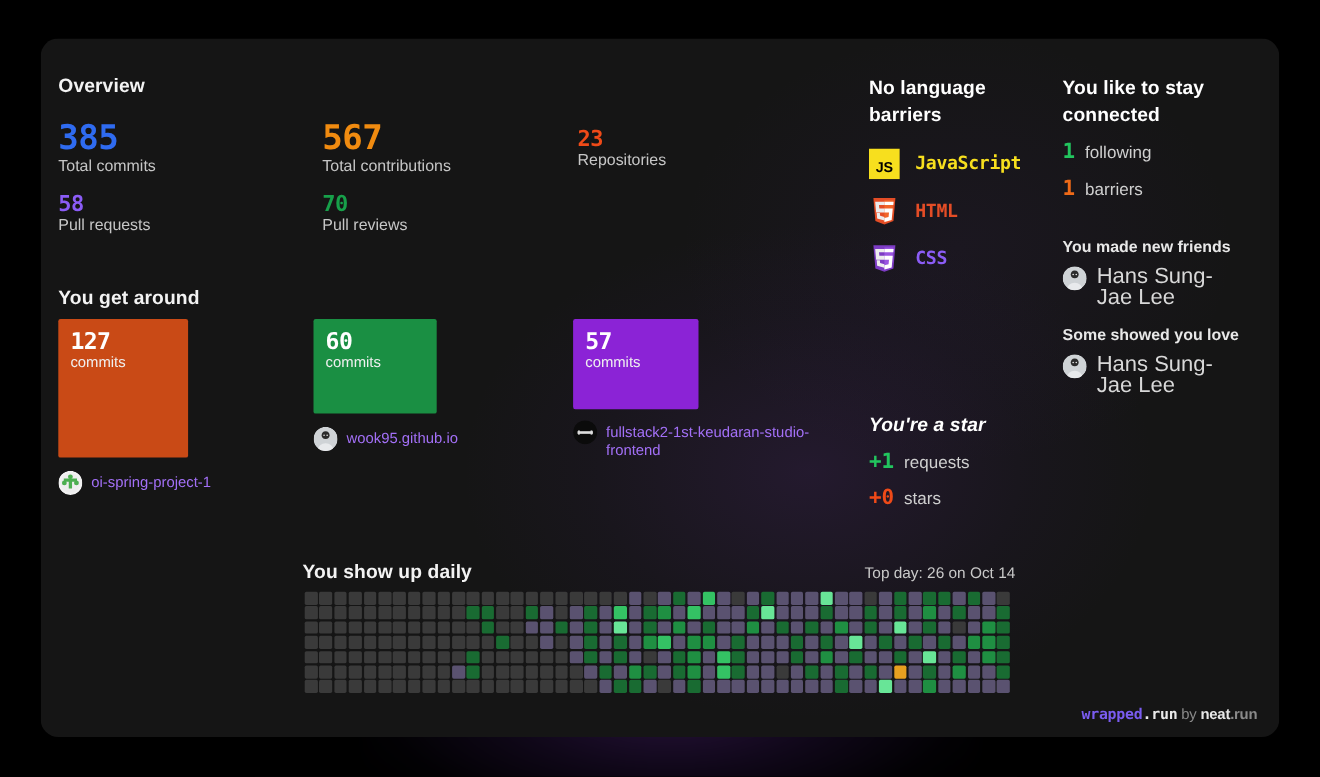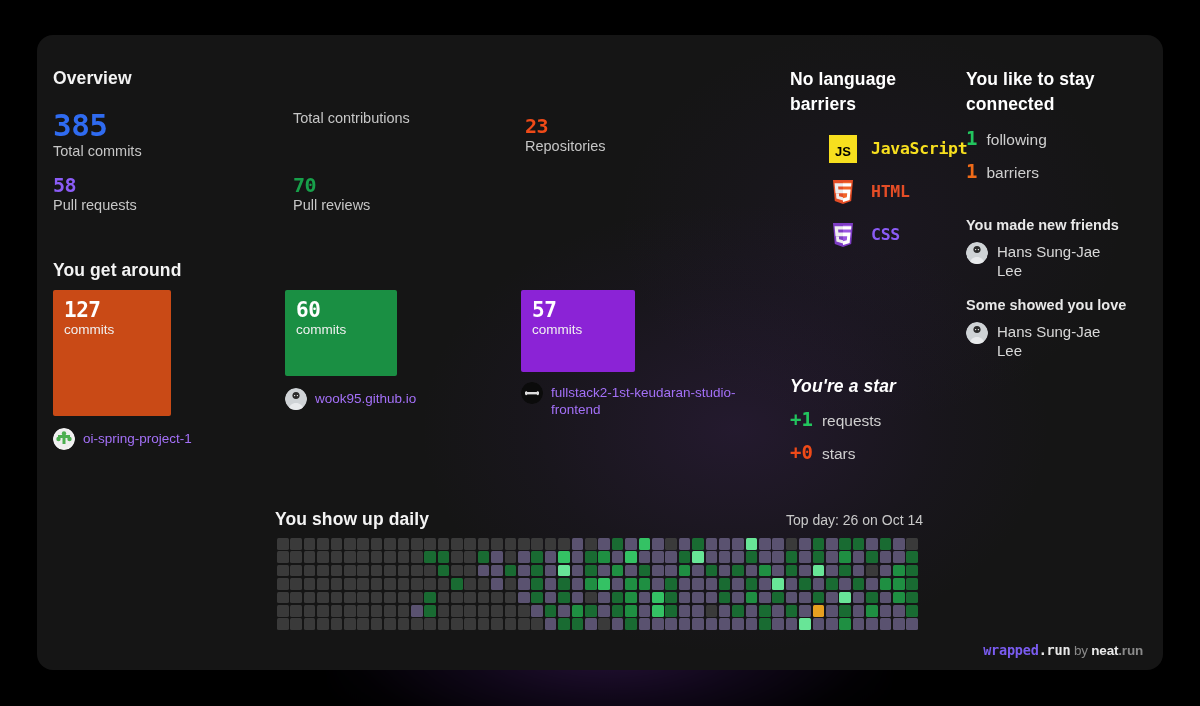--- a/index.html
+++ b/index.html
@@ -146,21 +146,21 @@
     align-items: center;
     gap: 14px;
     height: 43px;
   }
   .lang-name {
     font-family: "DejaVu Sans Mono", monospace;
     font-size: 16.5px;
     font-weight: 700;
     letter-spacing: -0.3px;
   }
-  .lang-ico { width: 28px; height: 28px; flex: 0 0 28px; margin-left: 39px; }
+  .lang-ico { width: 28px; height: 28px; flex: 0 0 28px; }
 
   
   #star-title { position: absolute; left: 753px; top: 339px; font-style: italic; }
   #star-list  { position: absolute; left: 753px; top: 373px; }
   .star-row { height: 33px; display: flex; align-items: baseline; gap: 9px; }
   .star-row .num { font-size: 19px; font-family: "DejaVu Sans Mono", monospace; font-weight: 700; }
   .star-row .lbl { font-size: 15.5px; color: #cfcfcf; }
 
   
   #conn-title { position: absolute; left: 929px; top: 32px; width: 150px; }
@@ -172,21 +172,21 @@
   #friends-title { position: absolute; left: 929px; top: 182px; }
   #friends-list  { position: absolute; left: 929px; top: 207px; }
   #love-title    { position: absolute; left: 929px; top: 262px; }
   #love-list     { position: absolute; left: 929px; top: 287px; }
   .person {
     display: flex;
     align-items: flex-start;
     gap: 9px;
   }
   .person .pname {
-    font-size: 15px;
+    font-size: 20px;
     color: #d8d8d8;
     line-height: 19px;
     width: 120px;
   }
 
   
   #daily-title { position: absolute; left: 238px; top: 474px; }
   #daily-top   { position: absolute; right: 240px; top: 477px; font-size: 14px; color: #c9c9c9; }
 
   #heatmap {
@@ -224,20 +224,21 @@
 
   <div class="card">
 
     <div class="h-section" id="overview-title">Overview</div>
 
     <div class="stat" id="stat-commits">
       <span class="pixnum num" style="color:#2f6bf0">385</span>
       <span class="stat-label">Total commits</span>
     </div>
     <div class="stat" id="stat-contributions">
+      <span class="pixnum num" style="color:#f08b10">567</span>
       <span class="stat-label">Total contributions</span>
     </div>
     <div class="stat small" id="stat-repos">
       <span class="pixnum num" style="color:#ef4a18">23</span>
       <span class="stat-label">Repositories</span>
     </div>
     <div class="stat small" id="stat-prs">
       <span class="pixnum num" style="color:#8b5cf6">58</span>
       <span class="stat-label">Pull requests</span>
     </div>

